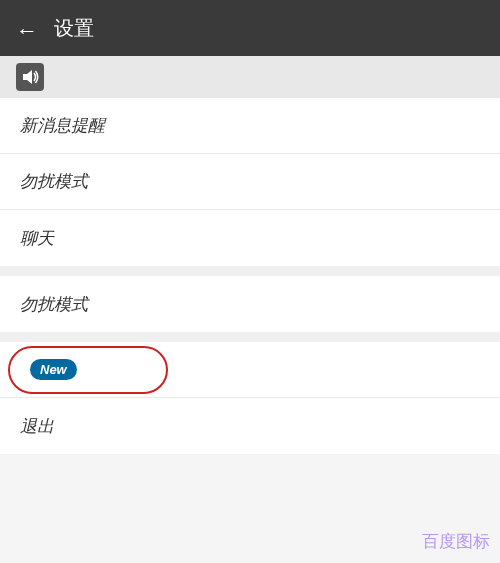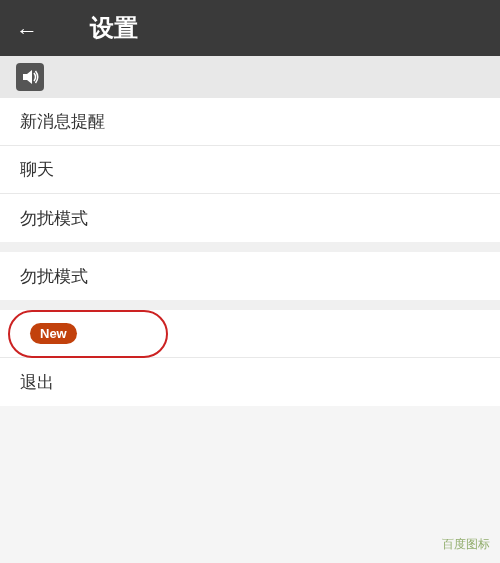--- a/index.html
+++ b/index.html
@@ -28,24 +28,23 @@
     }
 
     .header-back {
       color: white;
       font-size: 22px;
       cursor: pointer;
       line-height: 1;
     }
 
     .header-title {
-      font-size: 24px;
-      font-weight: bold;
+      font-size: 20px;
+      font-weight: normal;
       color: white;
-      margin-left: 36px;
     }
 
     .menu-list {
       background: white;
       list-style: none;
     }
 
     .section-header {
       background: #e8e8e8;
       height: 42px;
@@ -59,45 +58,46 @@
       height: 28px;
       background: #555;
       border-radius: 4px;
       display: flex;
       align-items: center;
       justify-content: center;
     }
 
     .menu-item {
       background: white;
-      height: 48px;
+      height: 56px;
       display: flex;
       align-items: center;
       padding: 0 20px;
       border-bottom: 1px solid #e8e8e8;
       cursor: pointer;
       position: relative;
+      font-style: italic;
     }
 
     .menu-item:last-child {
       border-bottom: none;
     }
 
     .menu-item-label {
       font-size: 17px;
       color: #333;
     }
 
     .divider {
       height: 10px;
       background: #f0f0f0;
     }
 
     .new-badge {
-      background: #c2410c;
+      background: #0369a1;
       color: white;
       font-size: 13px;
       font-weight: bold;
       padding: 3px 10px;
       border-radius: 12px;
       margin-left: 10px;
       display: inline-block;
     }
 
     .highlight-circle {
@@ -109,22 +109,22 @@
       height: 48px;
       border: 2.5px solid #cc2222;
       border-radius: 24px;
       pointer-events: none;
     }
 
     .watermark {
       position: absolute;
       bottom: 10px;
       right: 10px;
-      font-size: 12px;
-      color: #4d7c0f;
+      font-size: 17px;
+      color: #8b5cf6;
       opacity: 0.6;
     }
   </style>
 </head>
 <body>
 
 <div class="header">
   <span class="header-back">←</span>
   <span class="header-title">设置</span>
 </div>
@@ -137,24 +137,24 @@
       <path d="M14.5,3 Q19,9 14.5,15" stroke="white" stroke-width="1.5" fill="none"></path>
     </svg>
   </div>
 </div>
 
 <ul class="menu-list">
   <li class="menu-item">
     <span class="menu-item-label">新消息提醒</span>
   </li>
   <li class="menu-item">
-    <span class="menu-item-label">聊天</span>
+    <span class="menu-item-label">勿扰模式</span>
   </li>
   <li class="menu-item">
-    <span class="menu-item-label">勿扰模式</span>
+    <span class="menu-item-label">聊天</span>
   </li>
 </ul>
 
 <div class="divider"></div>
 
 <ul class="menu-list">
   <li class="menu-item">
     <span class="menu-item-label">勿扰模式</span>
   </li>
 </ul>

